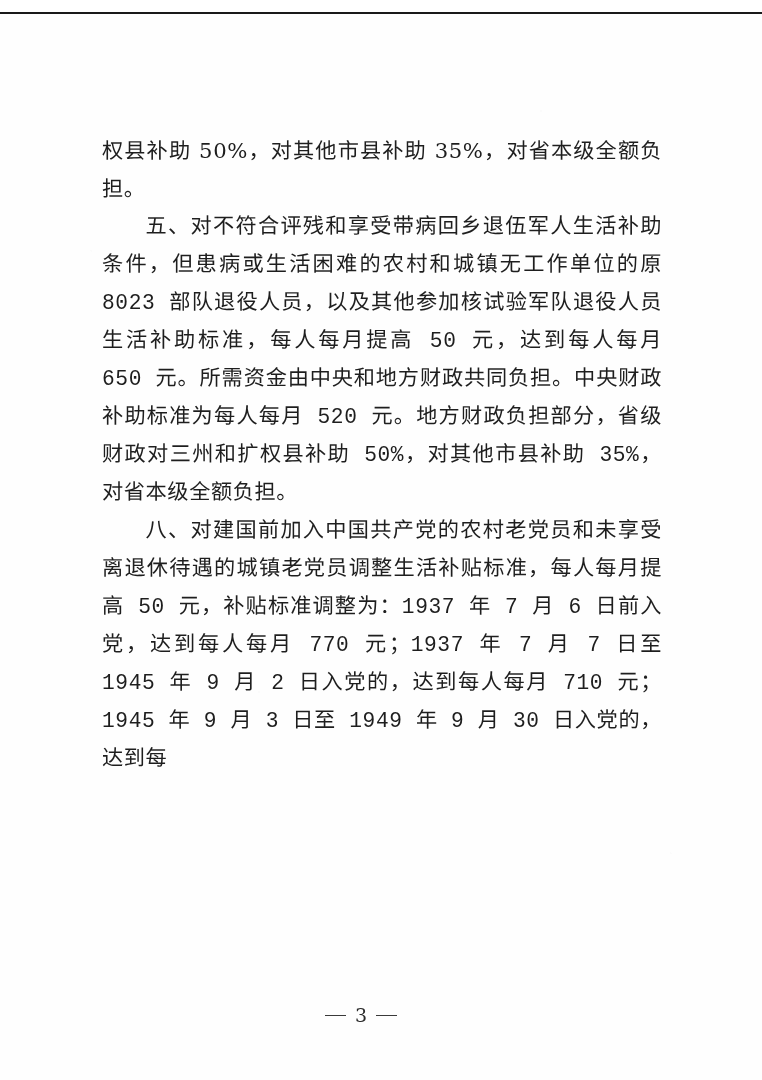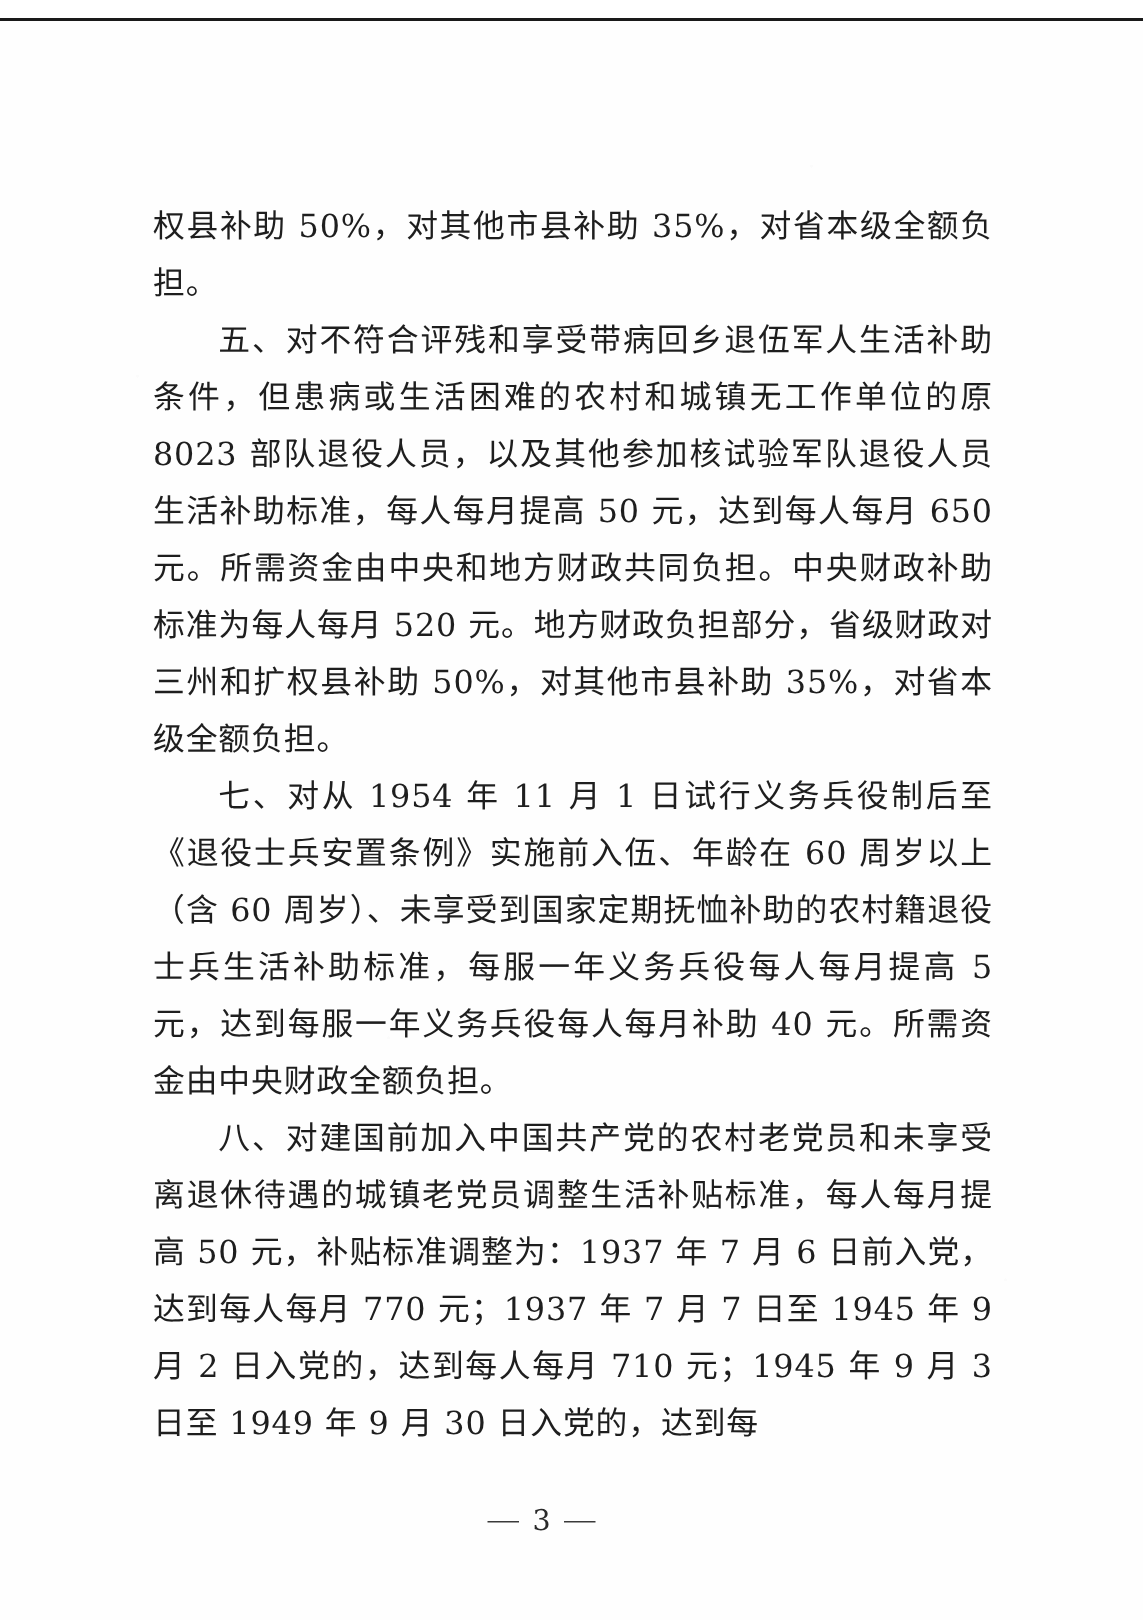--- a/index.html
+++ b/index.html
@@ -51,20 +51,21 @@
     color: #1e1e1e;
     text-align: justify;
     text-justify: inter-character;
     text-align-last: left;
     letter-spacing: 0.6px;
     -webkit-font-smoothing: antialiased;
   }
 
   p.indent {
     text-indent: 2.05em;
+    font-family: Liberation Mono, monospace;
   }
 
   
   .footer {
     position: absolute;
     left: 0;
     right: 0;
     top: 988px;
     text-align: center;
     padding-right: 40px;
@@ -87,21 +88,20 @@
   }
 </style>
 </head>
 <body>
 
 <div class="page">
 
   <div class="body-text">
     <p class="para">权县补助 50%，对其他市县补助 35%，对省本级全额负担。</p>
     <p class="para indent">五、对不符合评残和享受带病回乡退伍军人生活补助条件，但患病或生活困难的农村和城镇无工作单位的原 8023 部队退役人员，以及其他参加核试验军队退役人员生活补助标准，每人每月提高 50 元，达到每人每月 650 元。所需资金由中央和地方财政共同负担。中央财政补助标准为每人每月 520 元。地方财政负担部分，省级财政对三州和扩权县补助 50%，对其他市县补助 35%，对省本级全额负担。</p>
-    <p class="para indent">七、对从 1954 年 11 月 1 日试行义务兵役制后至《退役士兵安置条例》实施前入伍、年龄在 60 周岁以上（含 60 周岁）、未享受到国家定期抚恤补助的农村籍退役士兵生活补助标准，每服一年义务兵役每人每月提高 5 元，达到每服一年义务兵役每人每月补助 40 元。所需资金由中央财政全额负担。</p>
     <p class="para indent">八、对建国前加入中国共产党的农村老党员和未享受离退休待遇的城镇老党员调整生活补贴标准，每人每月提高 50 元，补贴标准调整为：1937 年 7 月 6 日前入党，达到每人每月 770 元；1937 年 7 月 7 日至 1945 年 9 月 2 日入党的，达到每人每月 710 元；1945 年 9 月 3 日至 1949 年 9 月 30 日入党的，达到每</p>
   </div>
 
   <div class="footer">
     <span class="folio">
       <span class="dash"></span>
       <span>3</span>
       <span class="dash"></span>
     </span>
   </div>

